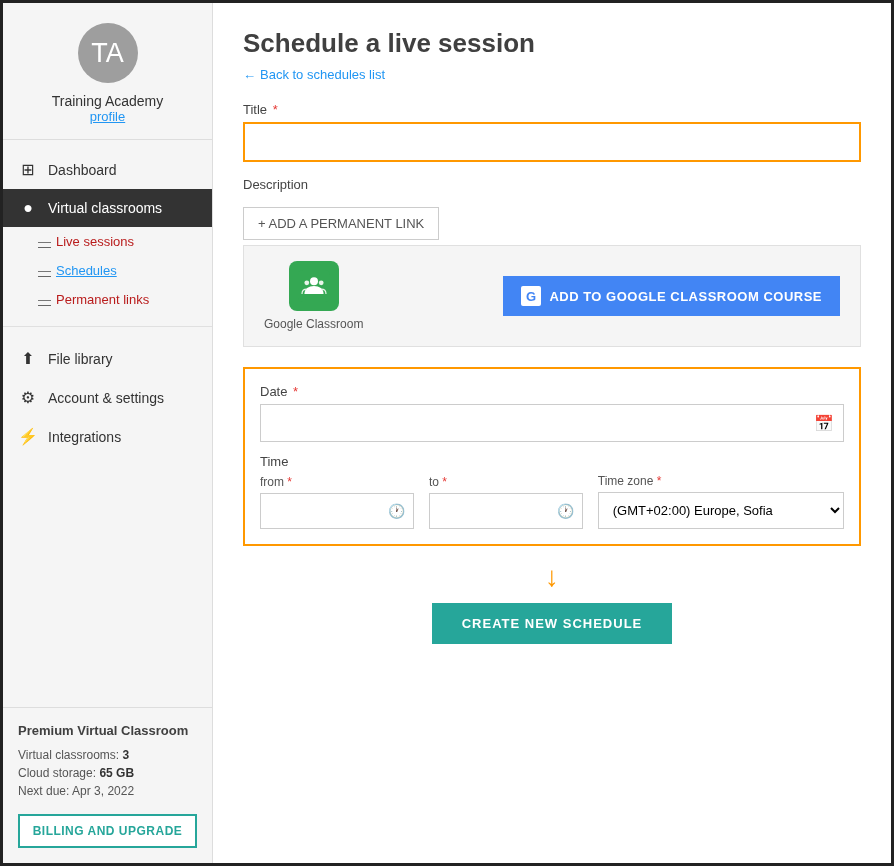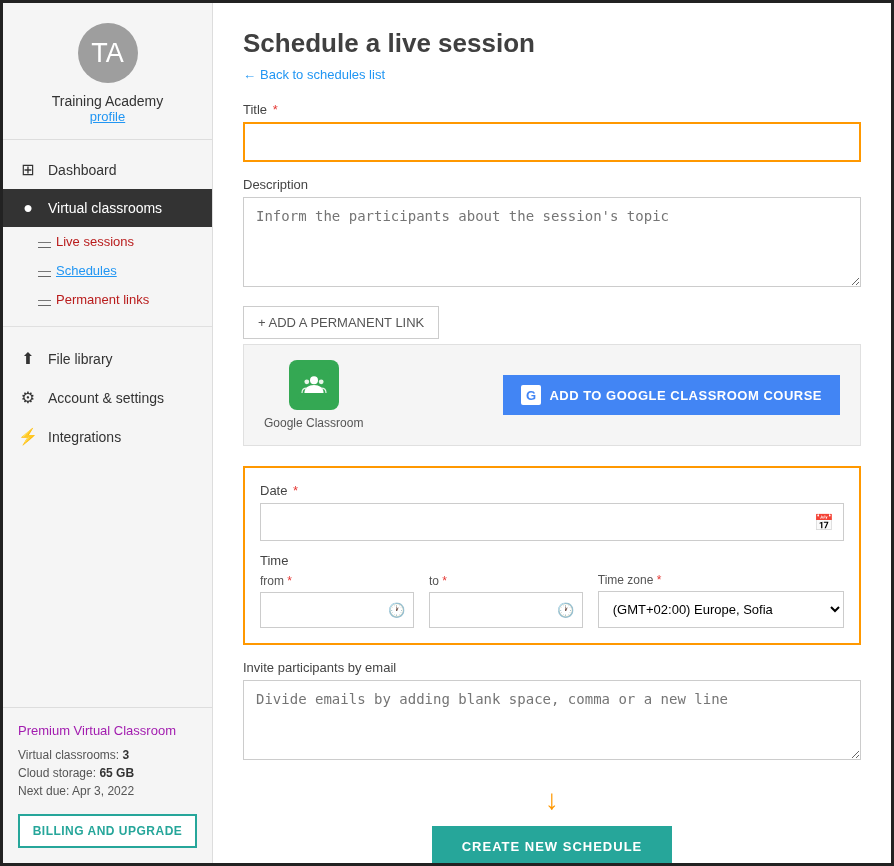--- a/index.html
+++ b/index.html
@@ -100,23 +100,23 @@
     }
     .nav-sub-item span.no-link {
       color: #b91c1c;
       text-decoration: none;
     }
     .sidebar-bottom {
       padding: 15px;
       border-top: 1px solid #ddd;
     }
     .premium-title {
-      font-weight: normal;
-      font-size: 13px;
-      color: #a21caf;
+      font-weight: bold;
+      font-size: 13px;
+      color: #404040;
       margin-bottom: 10px;
     }
     .premium-info {
       font-size: 12px;
       color: #555;
       margin-bottom: 4px;
     }
     .premium-info strong { color: #333; }
     .billing-btn {
       margin-top: 12px;
@@ -438,21 +438,20 @@
     <div class="form-section">
       <label class="form-label">
         <span>Title</span><span class="required"> *</span>
       </label>
       <input type="text" class="form-input orange-border" placeholder="" style="">
     </div>
 
     
     <div class="form-section">
       <label class="form-label">Description</label>
-      <textarea class="form-textarea" placeholder="Inform the participants about the session's topic" style=""></textarea>
     </div>
 
     
     <button class="add-permanent-btn">+ ADD A PERMANENT LINK</button>
 
     
     <div class="google-classroom-section">
       <div class="gc-left">
         <div class="gc-icon">
           <svg viewBox="0 0 40 40" fill="none" xmlns="http://www.w3.org/2000/svg">
@@ -513,24 +512,20 @@
             <div class="timezone-label">
               <span>Time zone</span><span class="required"> *</span>
             </div>
             <select class="timezone-select"><option>(GMT+02:00) Europe, Sofia</option></select>
           </div>
         </div>
       </div>
     </div>
 
     
-    <div class="invite-section">
-      <label class="form-label">Invite participants by email</label>
-      <textarea class="invite-textarea" placeholder="Divide emails by adding blank space, comma or a new line" style=""></textarea>
-    </div>
 
     
     <div class="arrow-down">↓</div>
 
     
     <button class="create-btn">CREATE NEW SCHEDULE</button>
   </div>
 </div>
 
 </body></html>

